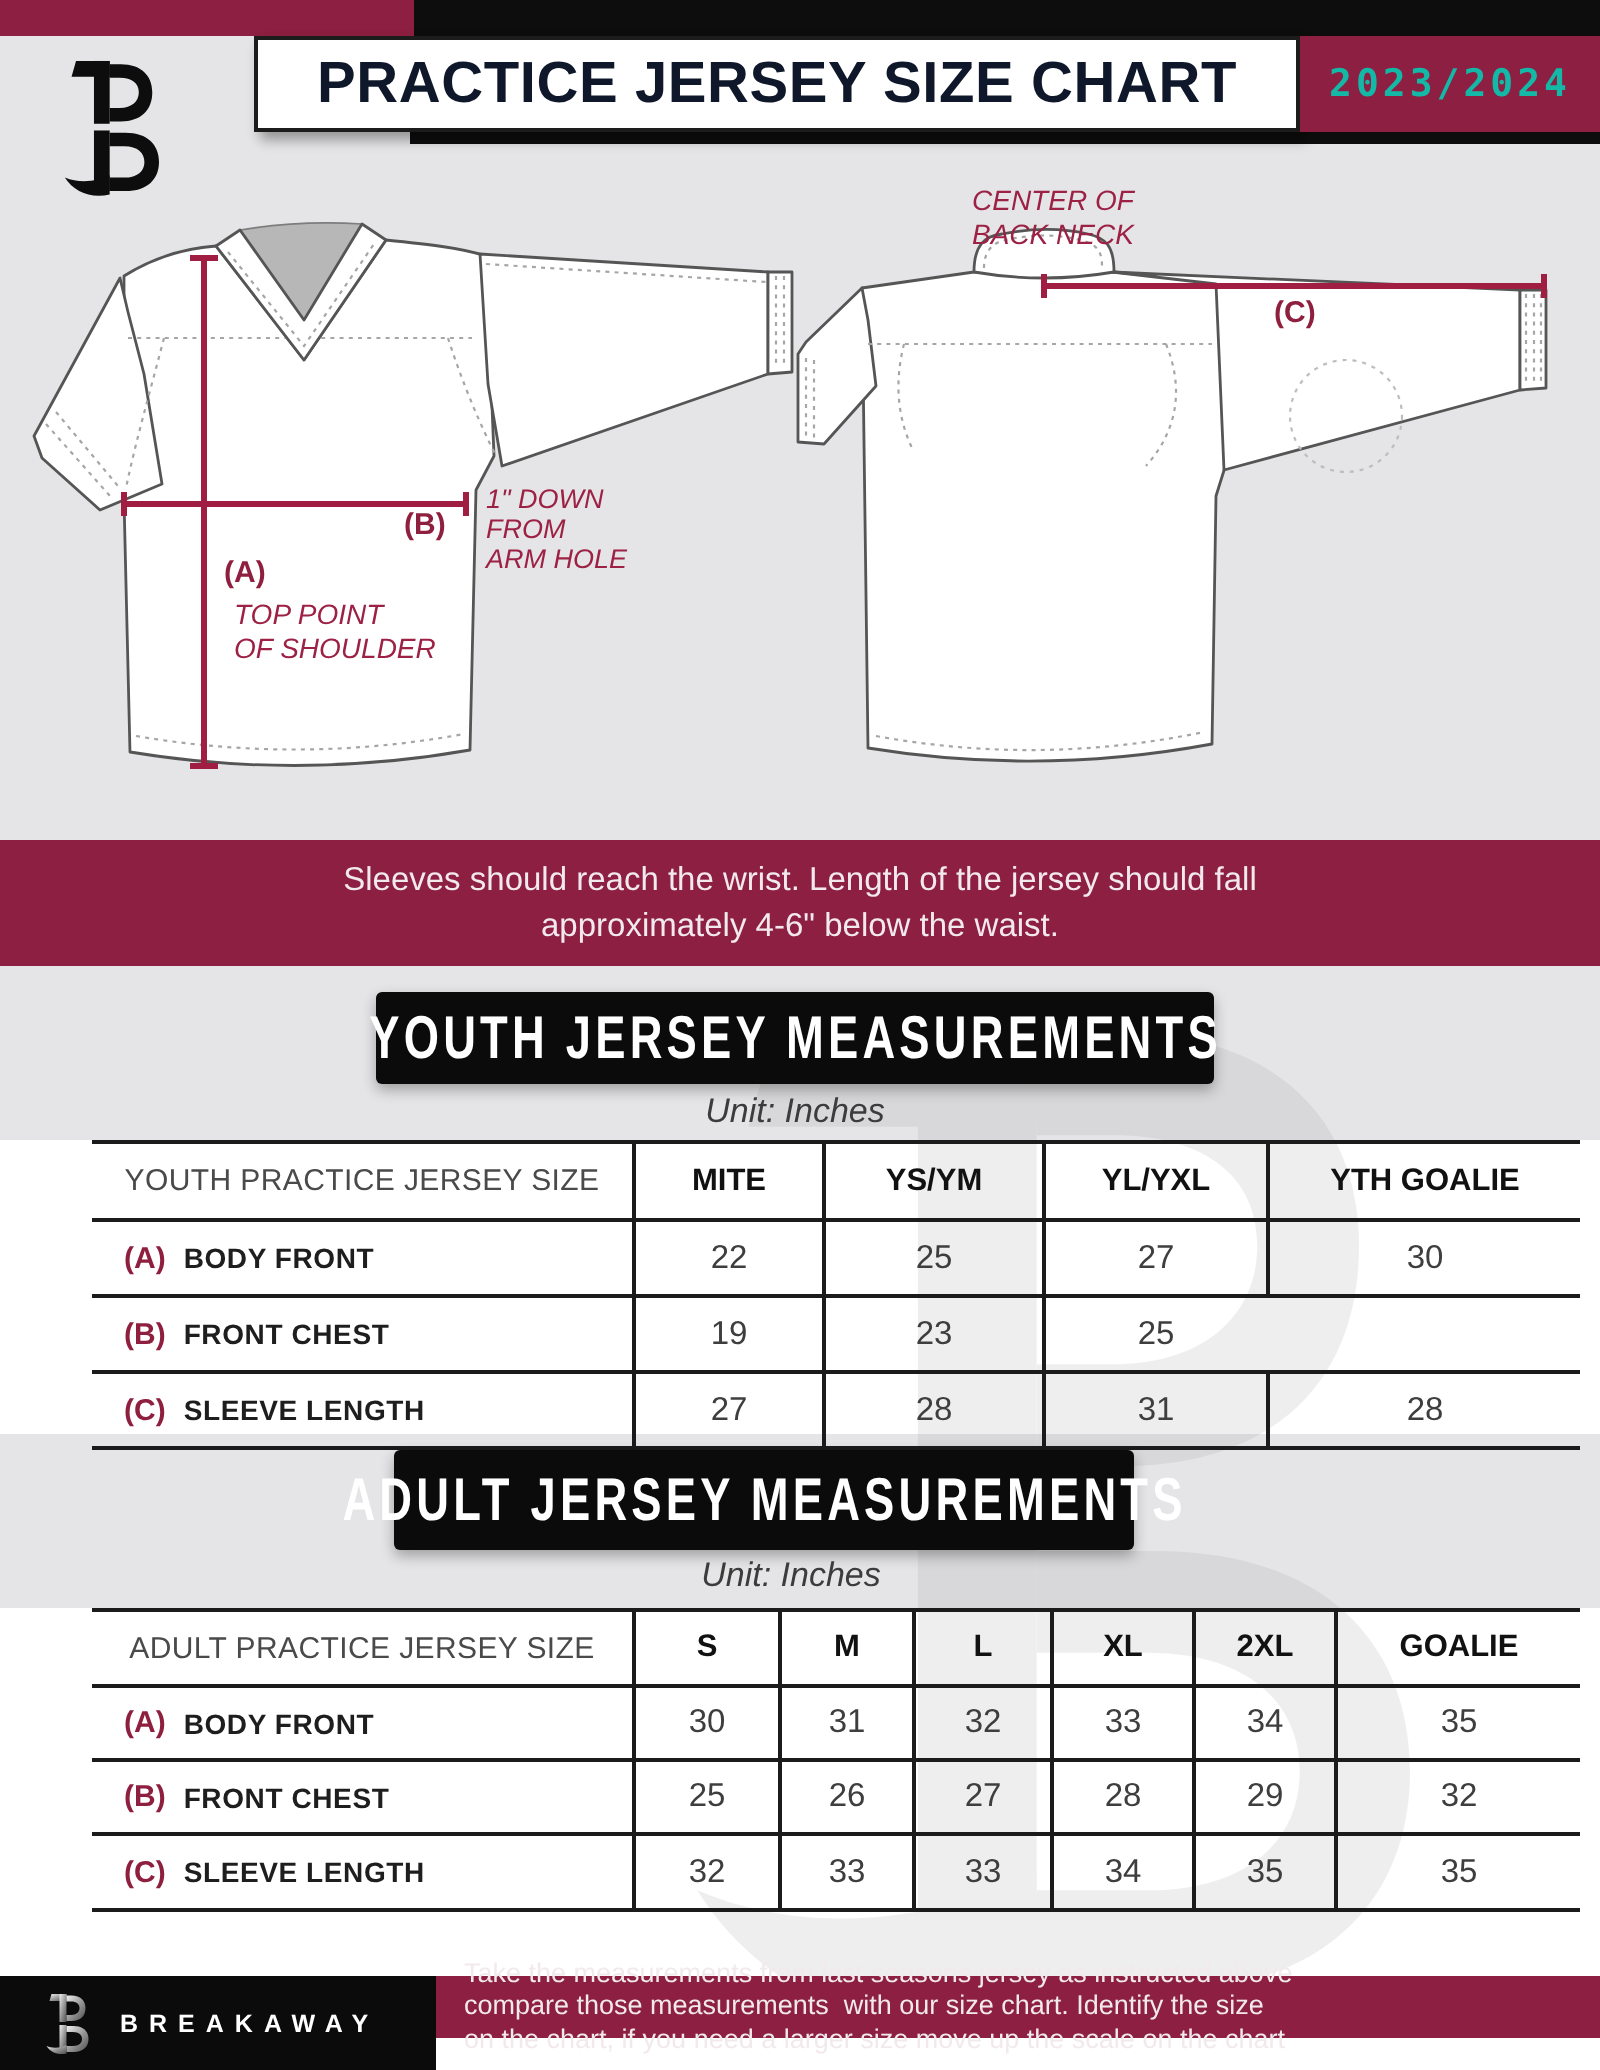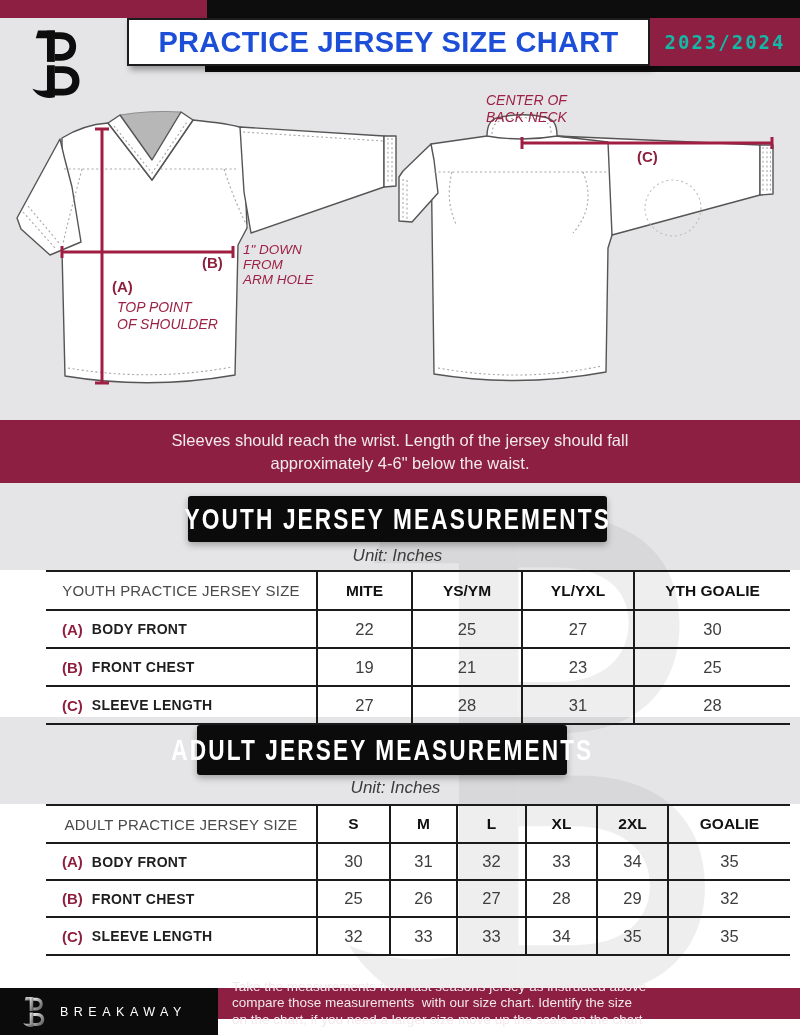--- a/index.html
+++ b/index.html
@@ -11,21 +11,21 @@
   .band-gray-top{left:0;top:18px;width:800px;height:402px;background:#e5e4e6;z-index:0;}
   .band-gray-youth{left:0;top:483px;width:800px;height:87px;background:#e5e4e6;z-index:0;}
   .band-gray-adult{left:0;top:717px;width:800px;height:87px;background:#e5e4e6;z-index:0;}
 
   
   .hdr-black{left:205px;top:0;width:595px;height:72px;background:#0d0d0d;z-index:2;}
   .hdr-maroon-strip{left:0;top:0;width:207px;height:18px;background:#8c1f42;z-index:2;}
   .title-box{left:127px;top:18px;width:523px;height:48px;background:#ffffff;border:2px solid #1c1c1c;
              box-sizing:border-box;display:flex;align-items:center;justify-content:center;
              box-shadow:3px 4px 6px rgba(0,0,0,.35);z-index:4;}
-  .title-box span{font-size:29px;font-weight:bold;color:#1d4ed8;letter-spacing:.3px;white-space:nowrap;}
+  .title-box span{font-size:29px;font-weight:bold;color:#0f172a;letter-spacing:.3px;white-space:nowrap;}
   .year-box{left:650px;top:18px;width:150px;height:48px;background:#8c1f42;display:flex;
             align-items:center;justify-content:center;z-index:4;}
   .year-box span{font-family:"DejaVu Sans Mono",monospace;font-size:19px;font-weight:bold;
                  color:#14b8a6;letter-spacing:2px;}
 
   
   #diagram{left:0;top:72px;width:800px;height:348px;z-index:2;}
   .dkey{position:absolute;color:#8e1f3e;font-weight:bold;font-size:15px;z-index:3;white-space:nowrap;}
   .dlbl{position:absolute;color:#9c2145;font-style:italic;font-weight:500;font-size:13.5px;
         line-height:15px;z-index:3;white-space:nowrap;}
@@ -56,21 +56,21 @@
   .td.lbl{justify-content:flex-start;padding-left:16px;}
   .hlbl{color:#4a4a4a;font-size:15px;letter-spacing:.2px;}
   .th{font-weight:bold;font-size:15.5px;color:#111111;text-align:right;}
   .val{font-size:16.5px;color:#3e3e3e;}
   .key{color:#8e1f3e;font-weight:bold;font-size:15px;margin-right:9px;}
   .rlbl{font-size:14px;font-weight:bold;color:#1e1e1e;letter-spacing:.3px;}
 
   
   .f-black{left:0;top:988px;width:218px;height:47px;background:#0b0b0b;display:flex;
            align-items:center;z-index:3;}
-  .f-brand{color:#ffffff;font-size:12.5px;font-weight:normal;letter-spacing:5.5px;margin-left:10px;white-space:nowrap;}
+  .f-brand{color:#ffffff;font-size:12.5px;font-weight:bold;letter-spacing:5.5px;margin-left:10px;white-space:nowrap;}
   .f-maroon{left:218px;top:988px;width:582px;height:31px;background:#8c1f42;z-index:3;
             display:flex;flex-direction:column;justify-content:center;}
   .note-line{margin-left:14px;color:#f2e9ed;font-size:13.5px;line-height:16.4px;white-space:pre-wrap;}
 
   #watermark{left:330px;top:470px;z-index:1;opacity:.14;}
 </style>
 </head>
 <body>
 
 <div id="page">
@@ -215,21 +215,20 @@
       <div class="td v val">25</div>
       <div class="td v val">27</div>
       <div class="td v val">30</div>
     </div>
     <div class="tr" style="height:36px">
       <div class="td lbl">
           <span class="key">(B)</span>
           <span class="rlbl">FRONT CHEST</span>
         </div>
       <div class="td v val">19</div>
-      <div class="td v val">21</div>
       <div class="td v val">23</div>
       <div class="td v val">25</div>
     </div>
     <div class="tr" style="height:36px">
       <div class="td lbl">
           <span class="key">(C)</span>
           <span class="rlbl">SLEEVE LENGTH</span>
         </div>
       <div class="td v val">27</div>
       <div class="td v val">28</div>

